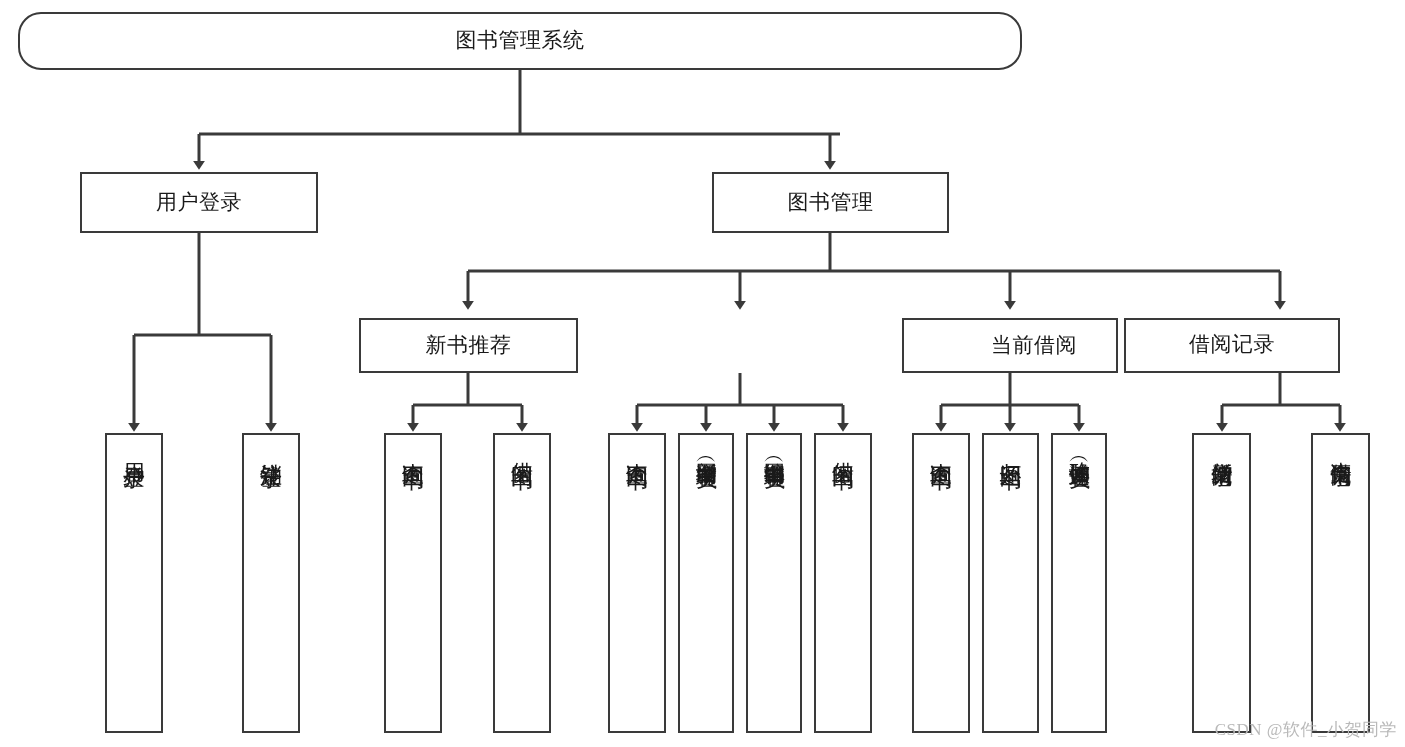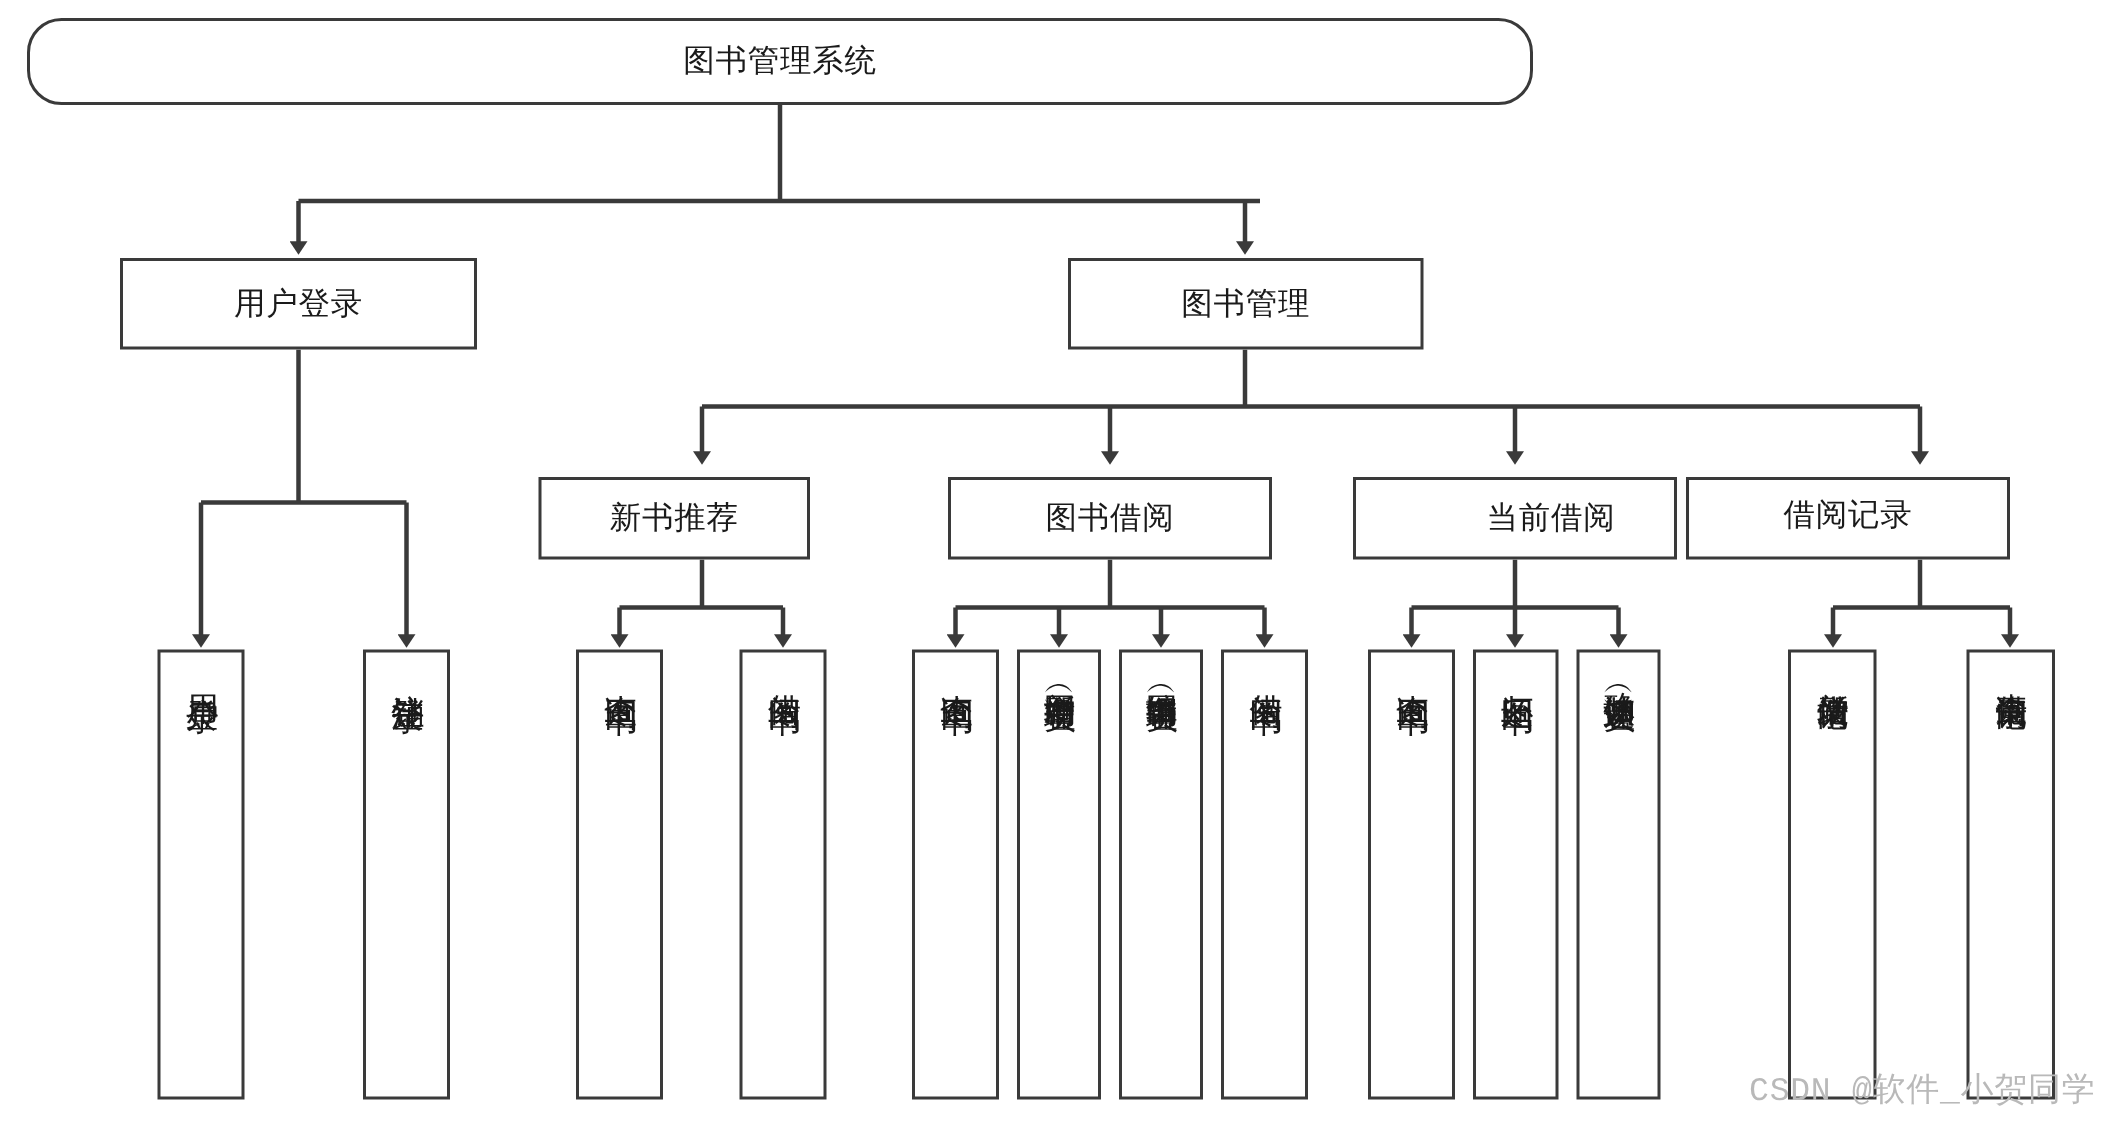--- a/index.html
+++ b/index.html
@@ -59,25 +59,25 @@
     line-height: 1.0;
   }
   .node.vert.tall-text .node-label {
     font-size: 21px;
     letter-spacing: 1px;
   }
   #watermark {
     position: absolute;
     right: 8px;
     bottom: 6px;
-    font-size: 22px;
+    font-size: 17px;
     color: #b9b9b9;
     white-space: nowrap;
     letter-spacing: 0.5px;
-    font-family: Liberation Mono, monospace;
+    font-family: Liberation Serif, serif;
   }
 </style>
 </head>
 <body>
 
 <div id="diagram-root">
 
   <svg id="connectors" viewBox="0 0 1405 747" xmlns="http://www.w3.org/2000/svg">
     <defs>
       <marker id="arrow" markerWidth="10" markerHeight="12" refX="2.2" refY="6" orient="auto" markerUnits="userSpaceOnUse">
@@ -134,27 +134,24 @@
   </div>
 
   <div class="node horiz" style="left:80px; top:172px; width:238px; height:61px;">
     <span class="node-label">用户登录</span>
   </div>
 
   <div class="node horiz" style="left:712px; top:172px; width:237px; height:61px;">
     <span class="node-label">图书管理</span>
   </div>
 
-  <div class="node horiz" style="left:359px; top:318px; width:181px; height:55px;">
+  <div class="node horiz" style="left:359px; top:318px; width:219px; height:55px;">
     <span class="node-label">新书推荐</span>
   </div>
 
-  <div class="node horiz" style="left:632px; top:318px; width:216px; height:55px;">
-    <span class="node-label">图书借阅</span>
-  </div>
 
   <div class="node horiz" style="left:902px; top:318px; width:216px; height:55px;padding-left:48px;">
     <span class="node-label">当前借阅</span>
   </div>
 
   <div class="node horiz" style="left:1124px; top:318px; width:216px; height:55px;font-family:Liberation Mono, monospace;">
     <span class="node-label">借阅记录</span>
   </div>
 
   <div class="node vert" style="left:105px; top:433px; width:58px; height:300px;">

